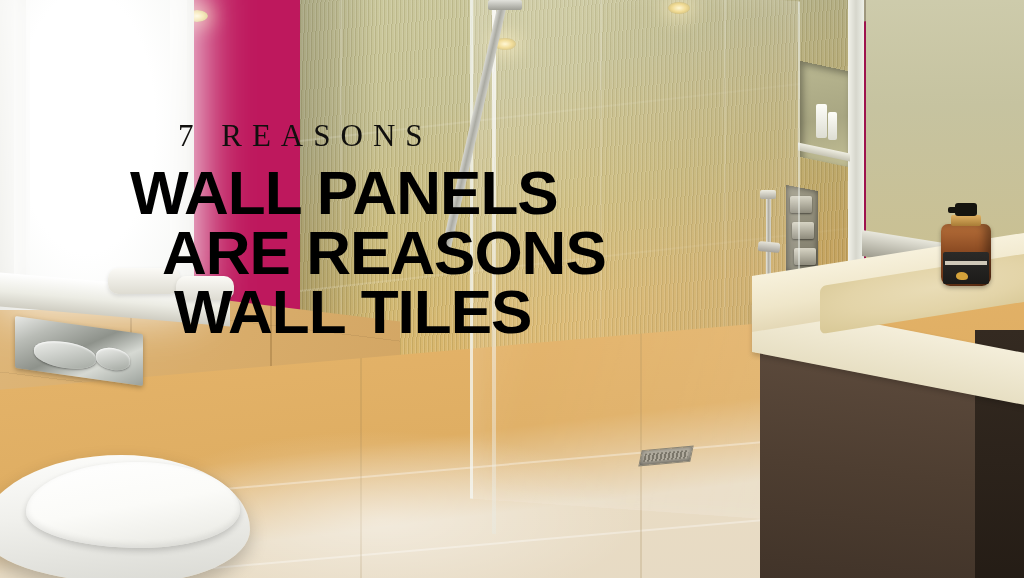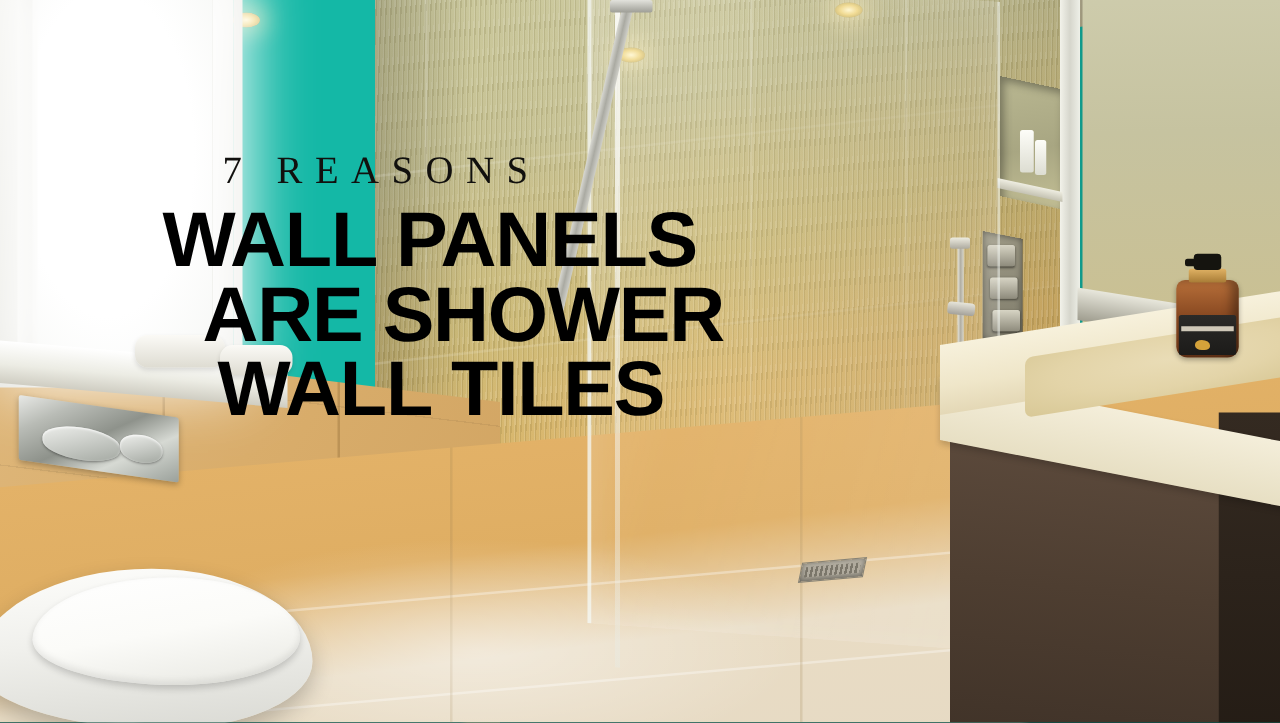--- a/index.html
+++ b/index.html
@@ -7,21 +7,21 @@
   body {
     font-family:"Liberation Sans", sans-serif;
     width:1024px; height:578px;
     overflow:hidden;
   }
 
   .stage {
     position:relative;
     width:1024px; height:578px;
     overflow:hidden;
-    background:#14b8a6;
+    background:#be185d;
   }
 
   
   .photo { position:absolute; inset:0; overflow:hidden; }
 
   
   .ceiling {
     position:absolute; left:380px; top:-40px; width:700px; height:120px;
     background:linear-gradient(180deg,#cfc8ae 0%,#bdb595 100%);
     transform:rotate(-7deg); transform-origin:left top;
@@ -429,18 +429,18 @@
     <div class="flush-btn" style="left:96px; top:348px; width:34px; height:22px; transform:skewY(8deg);"></div>
     <div class="toilet-pan"></div>
     <div class="toilet-seat"></div>
 
   </div>
 
   <div class="overlay">
     <div class="eyebrow">7 REASONS</div>
     <div class="headline">
       <span class="hl-2">WALL PANELS</span>
-      <span class="hl-3">ARE SHOWER</span>
+      <span class="hl-3">ARE REASONS</span>
       <span class="hl-4">WALL TILES</span>
     </div>
   </div>
 
 </div>
 
 </body></html>

